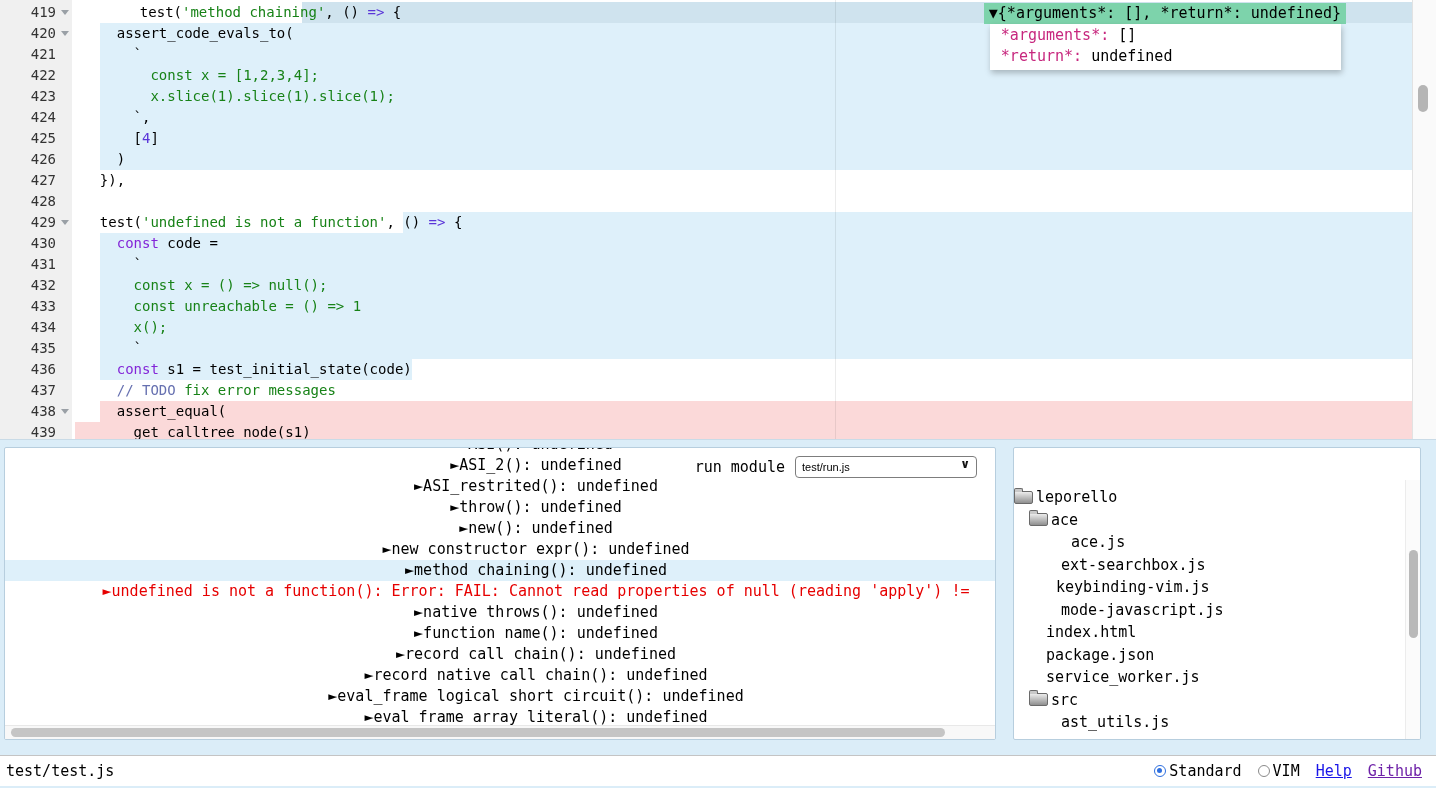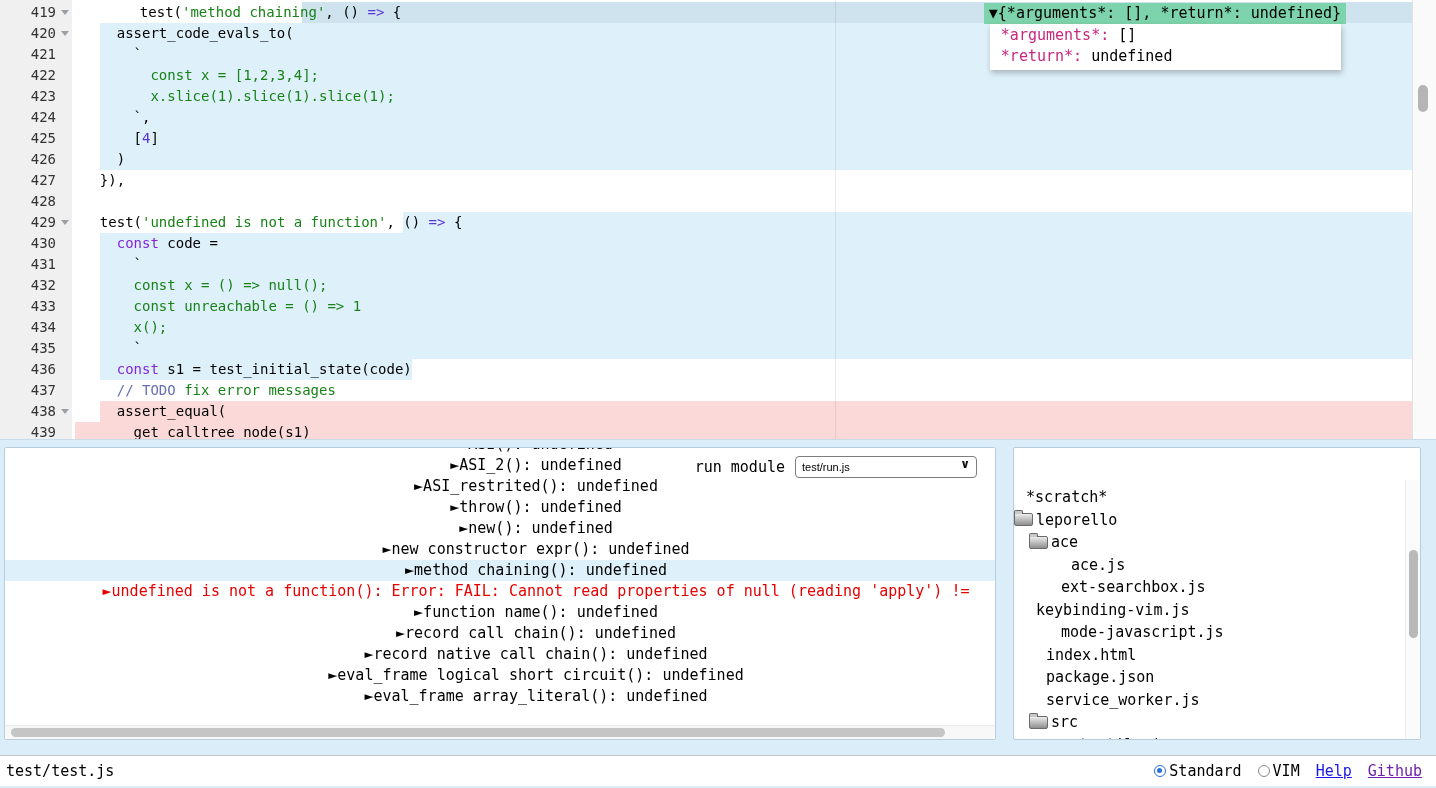--- a/index.html
+++ b/index.html
@@ -224,20 +224,21 @@
 <div class="results-panel">
   <div class="results-list">
       <div class="res-row">►ASI(): undefined</div>
       <div class="res-row">►ASI_2(): undefined</div>
       <div class="res-row">►ASI_restrited(): undefined</div>
       <div class="res-row">►throw(): undefined</div>
       <div class="res-row">►new(): undefined</div>
       <div class="res-row">►new constructor expr(): undefined</div>
       <div class="res-row selected">►method chaining(): undefined</div>
       <div class="res-row error">►undefined is not a function(): Error: FAIL: Cannot read properties of null (reading 'apply') !=</div>
+      <div class="res-row">►native throws(): undefined</div>
       <div class="res-row">►function name(): undefined</div>
       <div class="res-row">►record call chain(): undefined</div>
       <div class="res-row">►record native call chain(): undefined</div>
       <div class="res-row">►eval_frame logical short circuit(): undefined</div>
       <div class="res-row">►eval_frame array_literal(): undefined</div>
     </div>
   <div class="run-module">
     <span>run module</span>
     <span class="select-wrap">
       <select>
@@ -246,26 +247,25 @@
       <span class="chev">∨</span>
     </span>
   </div>
   <div class="h-scroll">
     <div class="h-thumb"></div>
   </div>
 </div>
 
 <div class="files-panel">
   <div class="tree">
-      <div class="tree-row" style="padding-left: 12px;"><span>*scratch*</span></div>
       <div class="tree-row" style="padding-left: 0px;"><span class="folder-ico"></span><span>leporello</span></div>
       <div class="tree-row" style="padding-left: 15px;"><span class="folder-ico"></span><span>ace</span></div>
       <div class="tree-row" style="padding-left: 57px;"><span>ace.js</span></div>
       <div class="tree-row" style="padding-left: 47px;"><span>ext-searchbox.js</span></div>
-      <div class="tree-row" style="padding-left: 22px;"><span>keybinding-vim.js</span></div>
+      <div class="tree-row" style="padding-left: 42px;"><span>keybinding-vim.js</span></div>
       <div class="tree-row" style="padding-left: 47px;"><span>mode-javascript.js</span></div>
       <div class="tree-row" style="padding-left: 32px;"><span>index.html</span></div>
       <div class="tree-row" style="padding-left: 32px;"><span>package.json</span></div>
       <div class="tree-row" style="padding-left: 32px;"><span>service_worker.js</span></div>
       <div class="tree-row" style="padding-left: 15px;"><span class="folder-ico"></span><span>src</span></div>
       <div class="tree-row" style="padding-left: 47px;"><span>ast_utils.js</span></div>
     </div>
   <div class="v-scroll">
     <div class="v-thumb"></div>
   </div>

